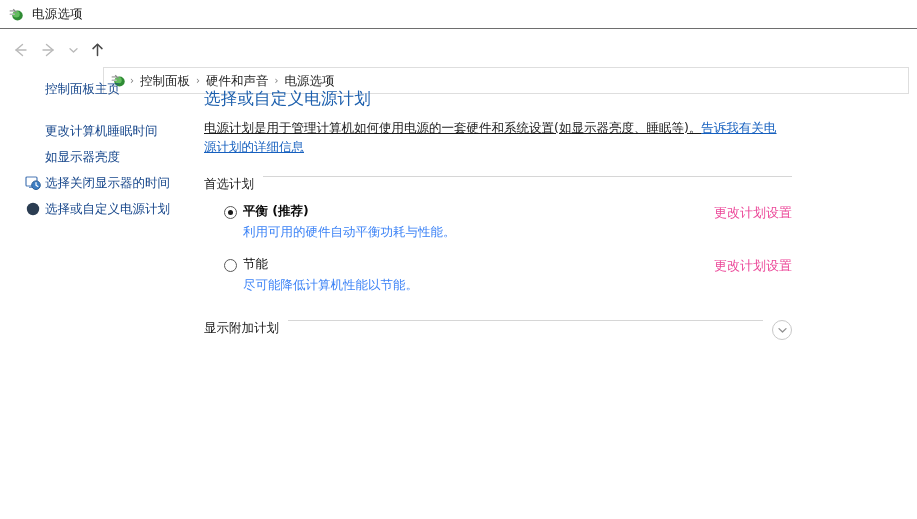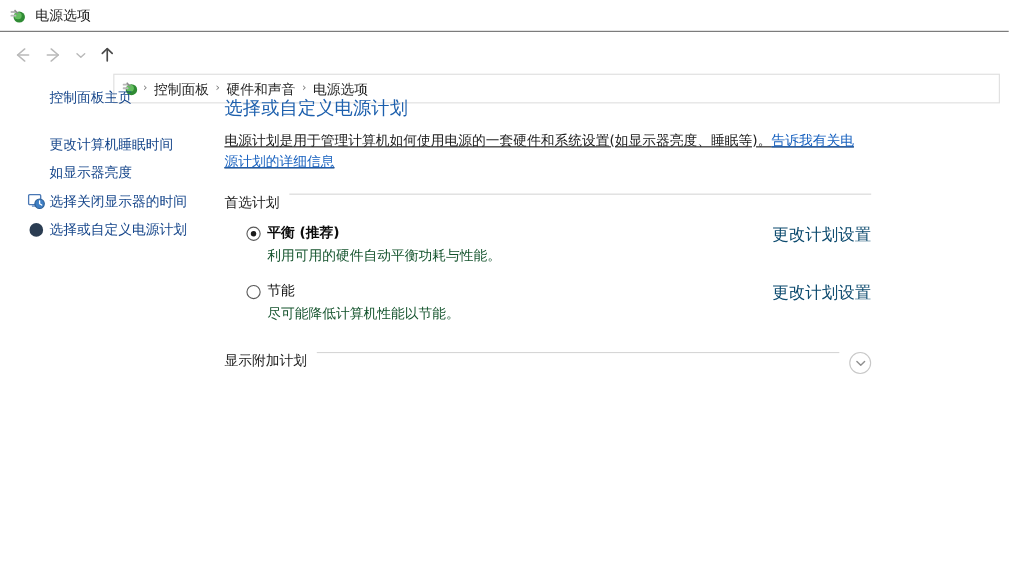--- a/index.html
+++ b/index.html
@@ -220,31 +220,31 @@
     font-size: 12.5px;
     color: #0b0b0b;
     font-weight: bold;
     margin-left: 6px;
     line-height: 16px;
     cursor: pointer;
   }
   .plan-name.plain { font-weight: normal; }
   .plan-desc {
     font-size: 12.5px;
-    color: #14532d;
+    color: #3b82f6;
     margin-left: 39px;
     margin-top: 4px;
     line-height: 17px;
   }
   .plan-link {
     position: absolute;
     right: 0;
     top: 1px;
-    font-size: 15px;
-    color: #0c4a6e;
+    font-size: 13px;
+    color: #ec4899;
     cursor: pointer;
     white-space: nowrap;
   }
 
   
   .expander {
     display: flex;
     width: 588px;
     margin-top: 27px;
     font-family: Liberation Mono, monospace;

